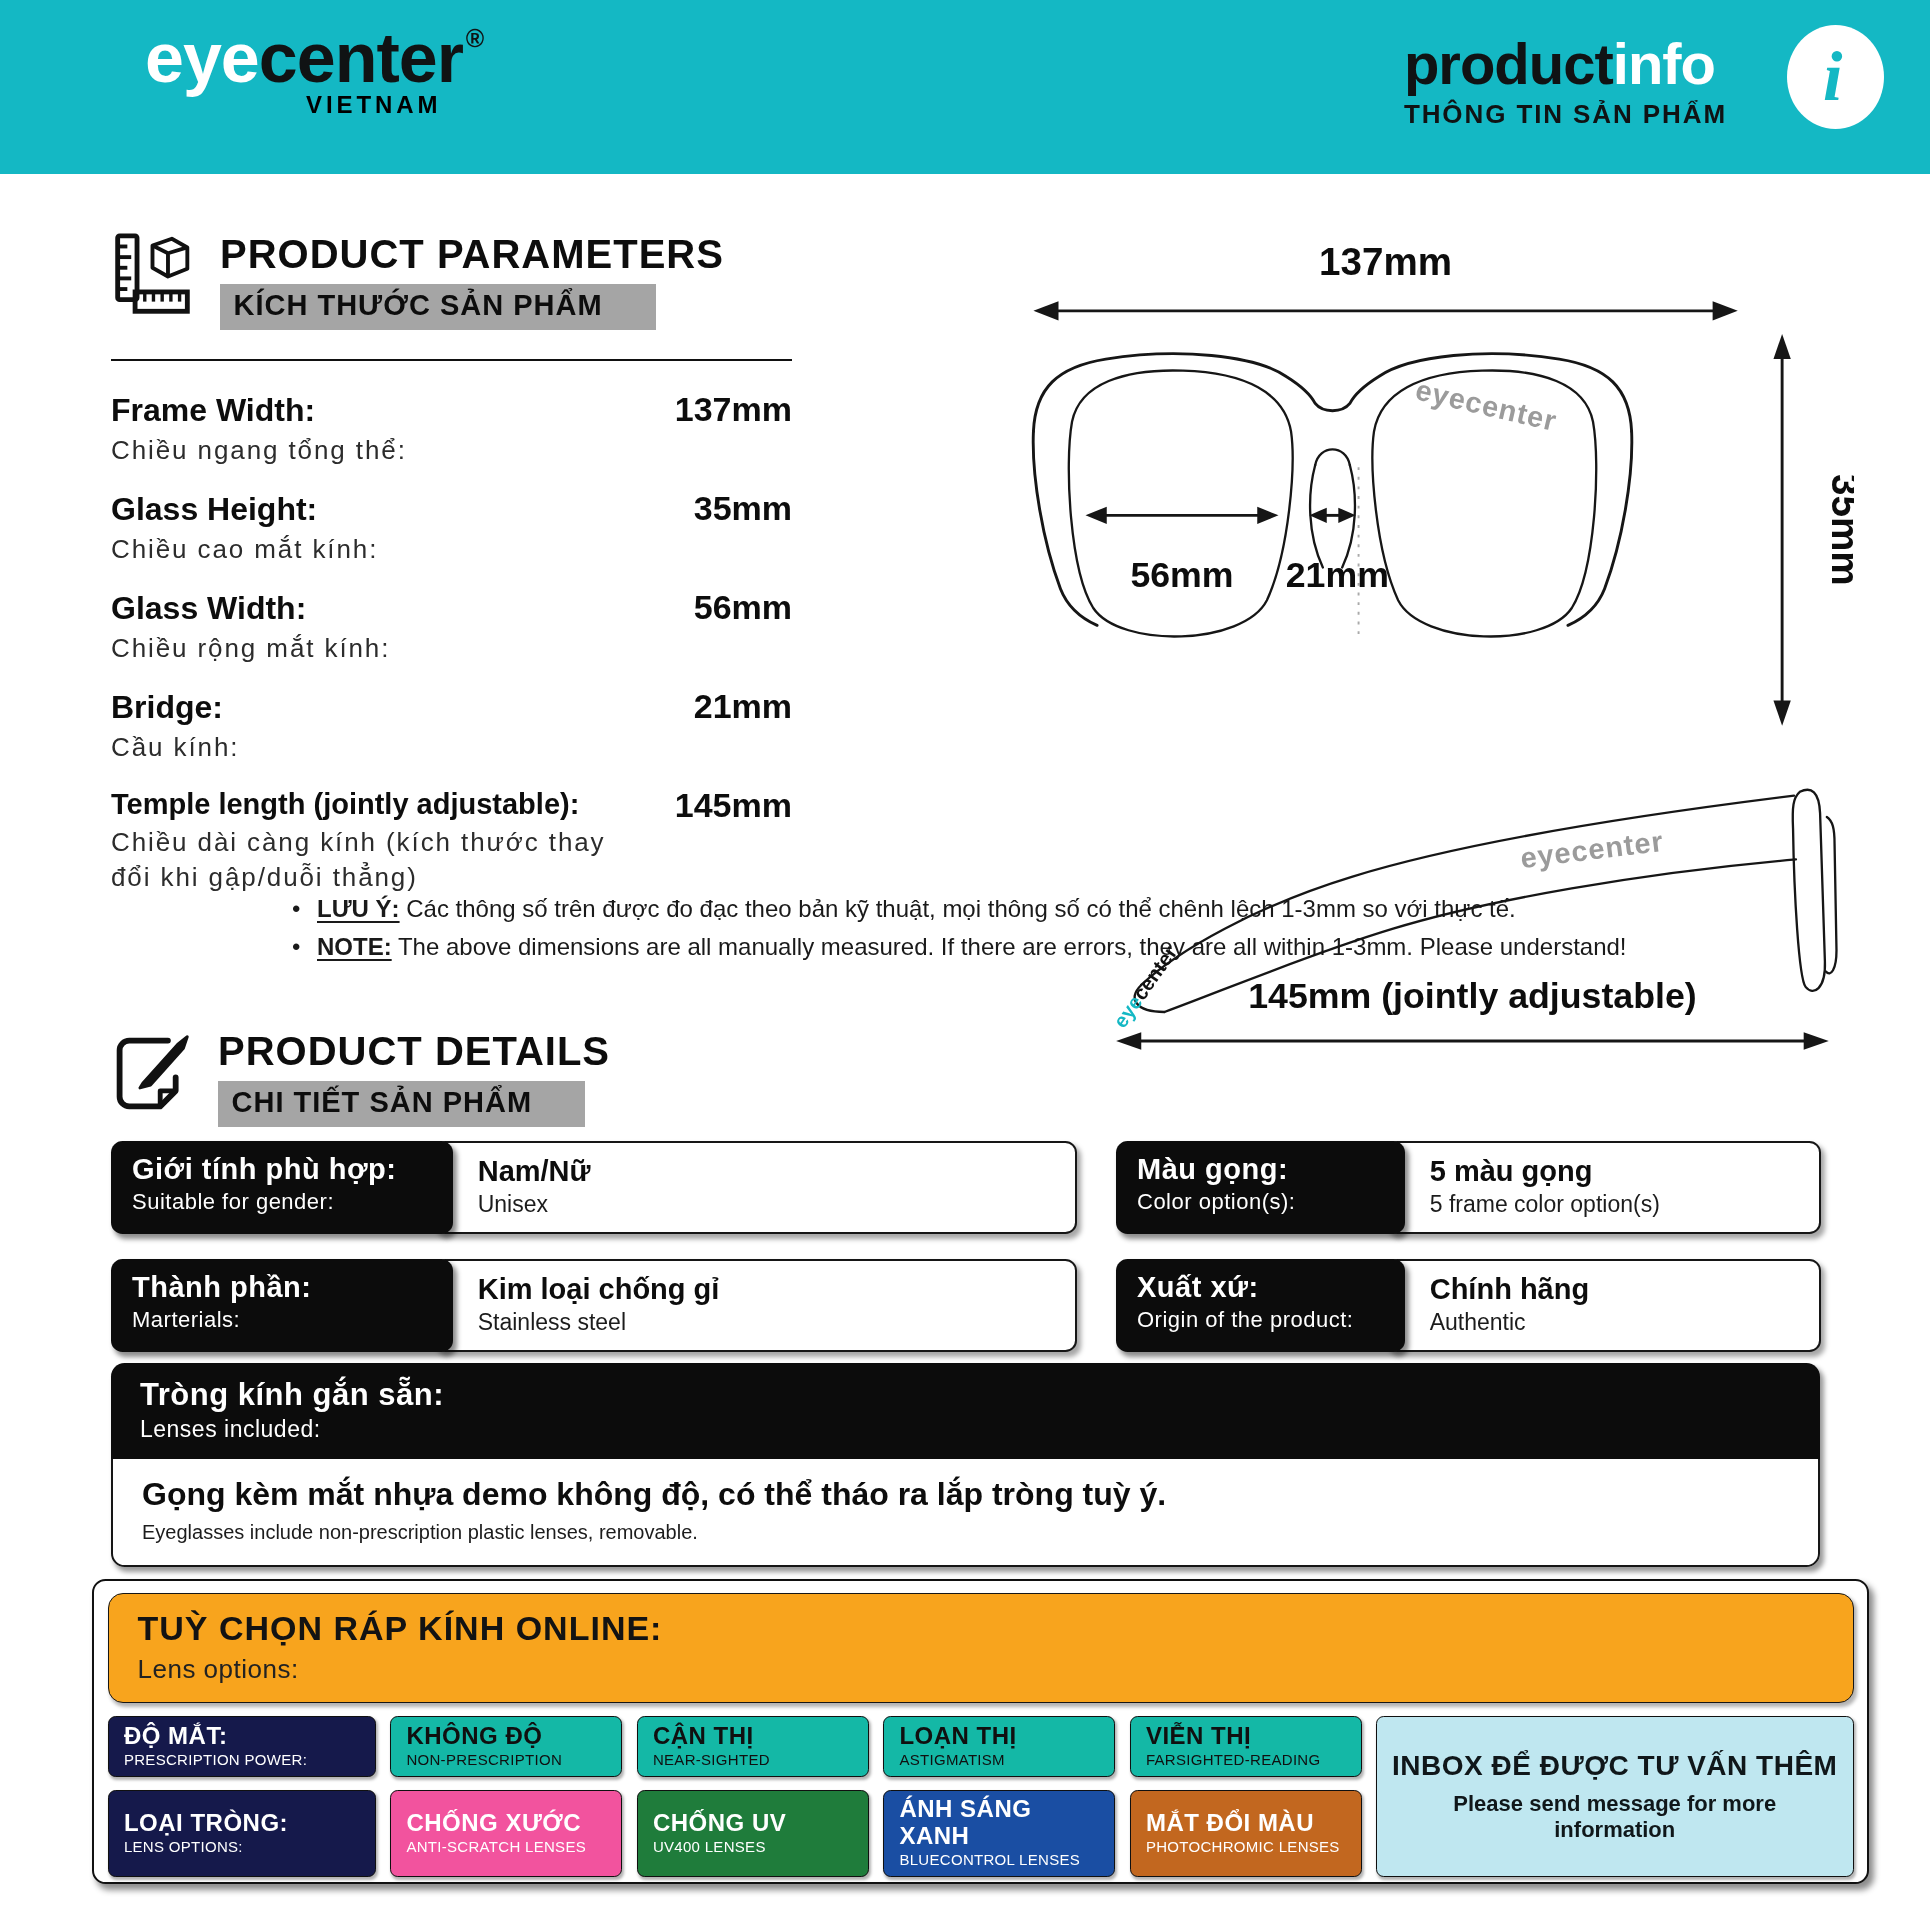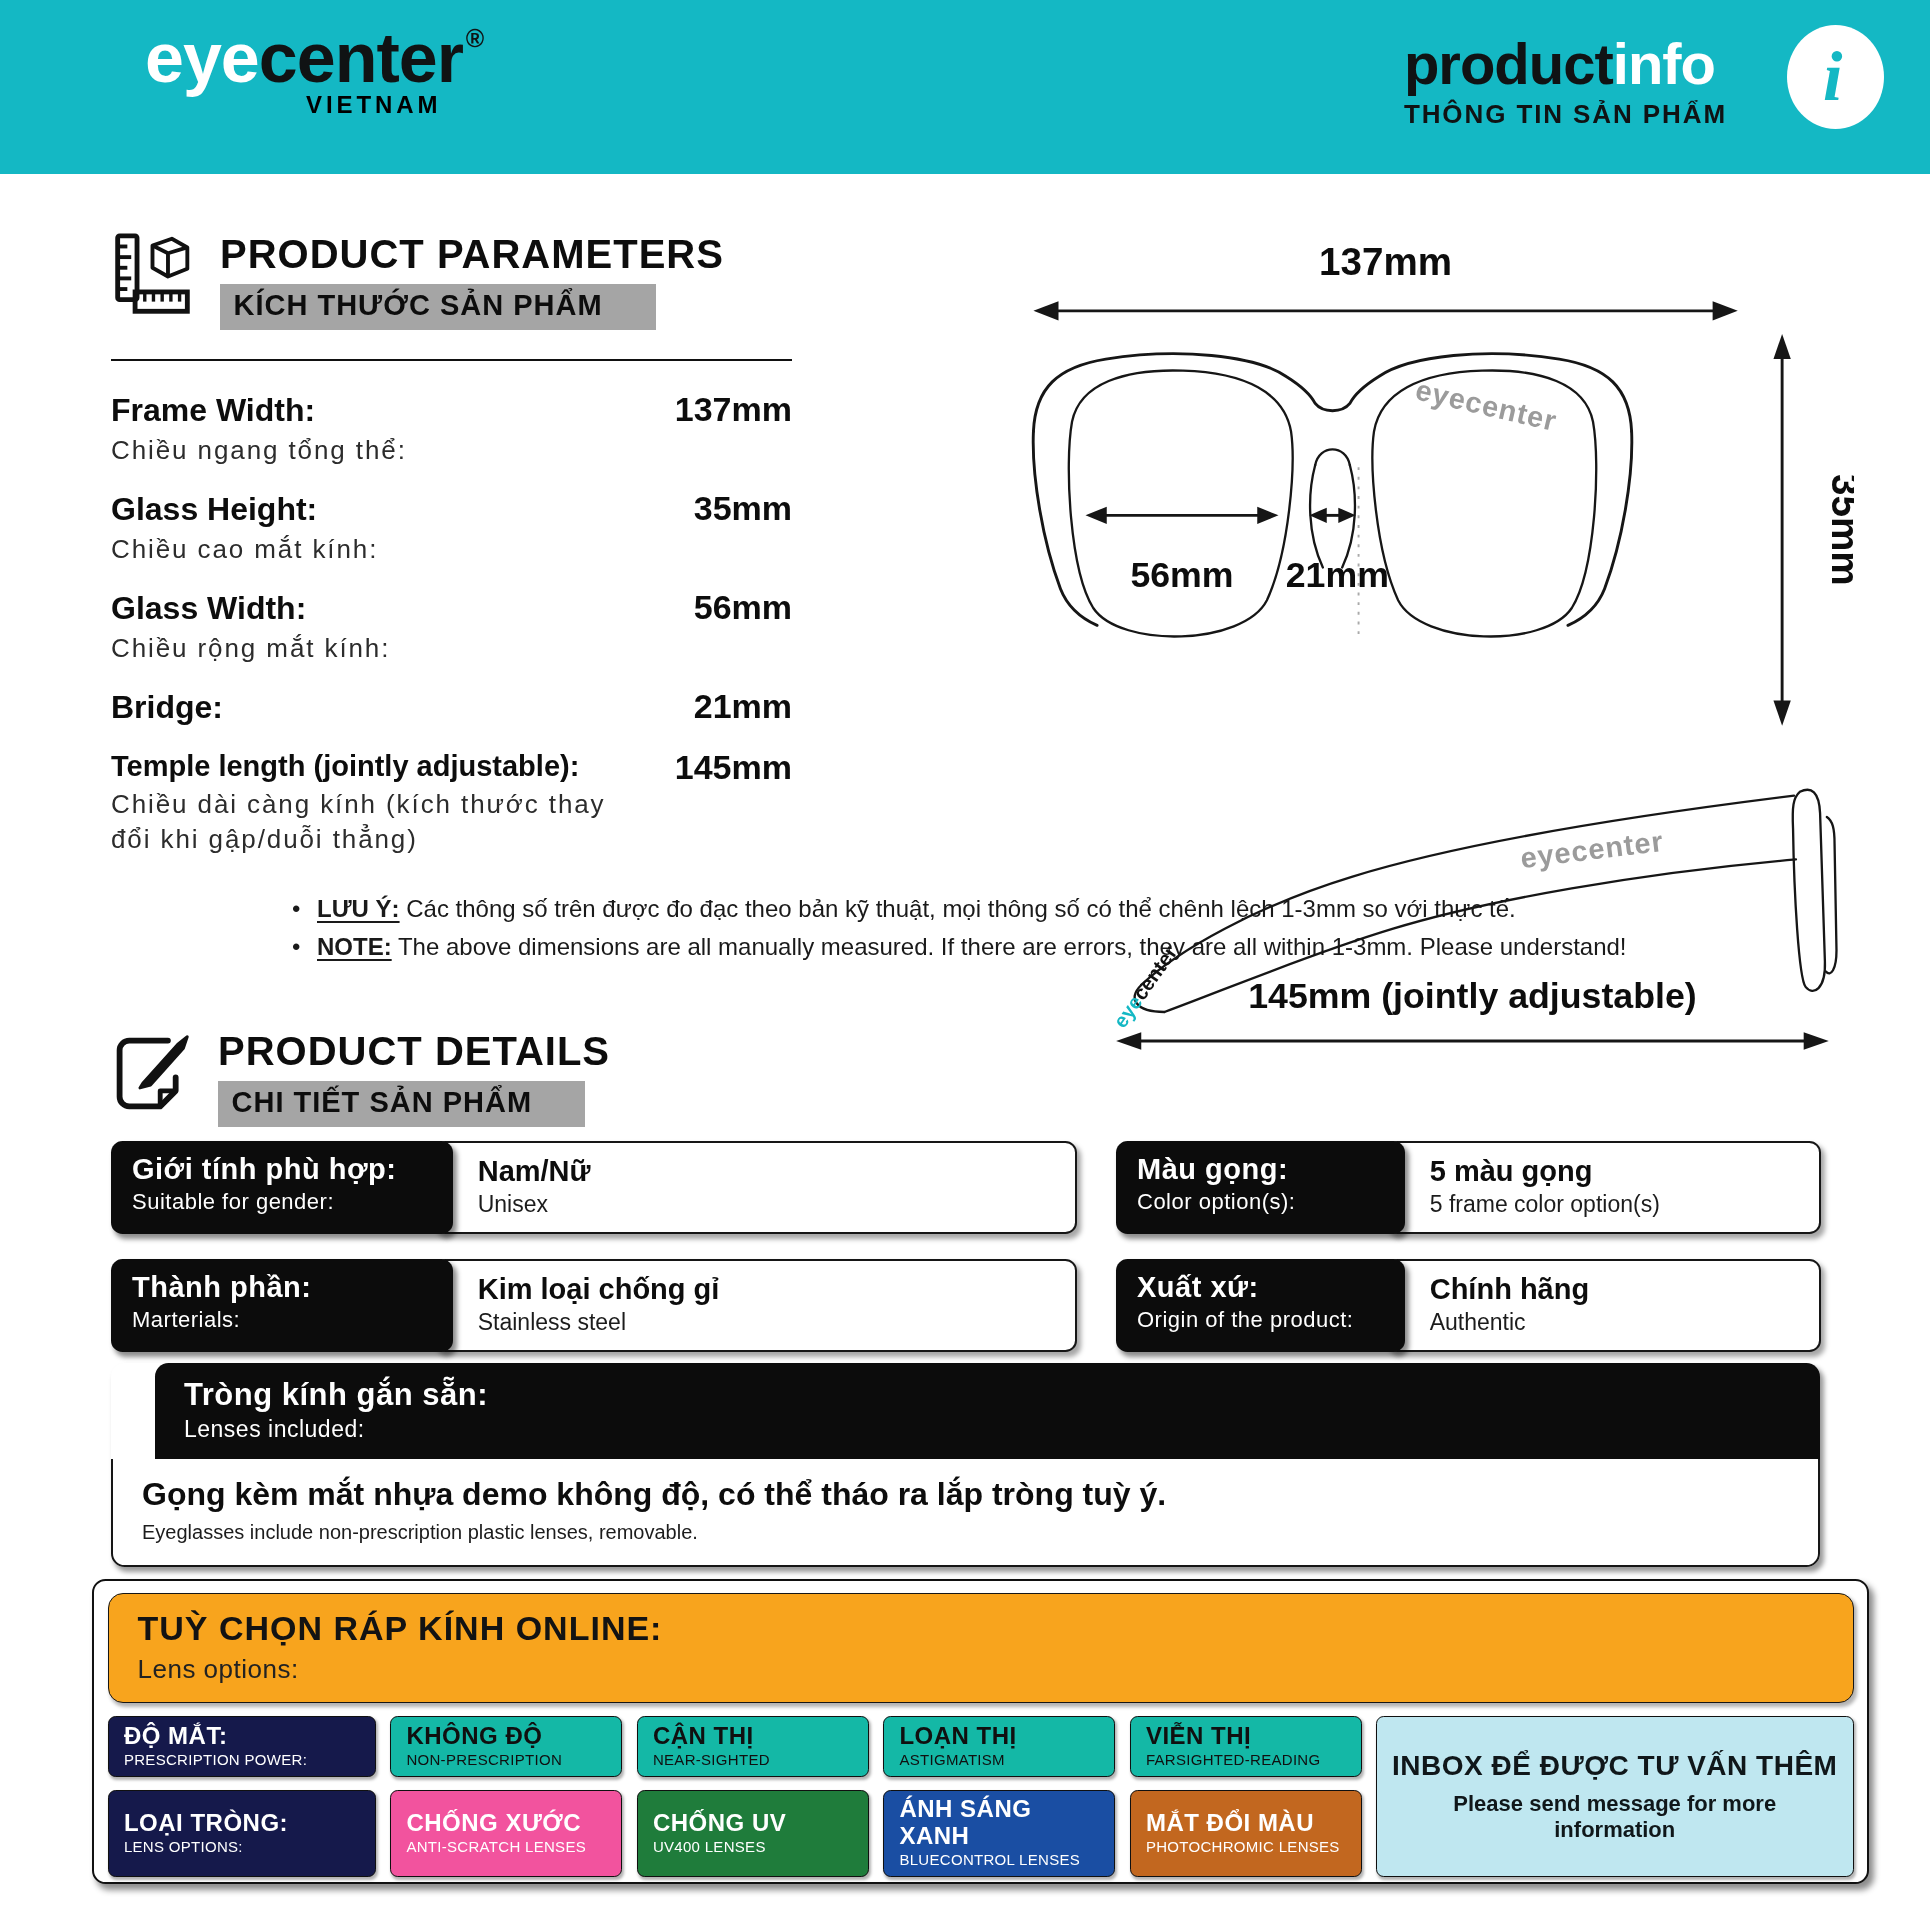--- a/index.html
+++ b/index.html
@@ -57,21 +57,21 @@
   .dlabel{position:relative;z-index:2;background:#0c0c0c;color:#fff;border-radius:11.6px;padding:11.6px 21px 13.5px;box-shadow:3.9px 4.8px 5.8px rgba(0,0,0,0.45);}
   .drow.wide .dlabel{flex:0 0 300px;}
   .drow.narrow .dlabel{flex:0 0 247px;}
   .dlv{font-size:29px;font-weight:bold;letter-spacing:0.5px;}
   .dle{font-size:22px;margin-top:3.9px;letter-spacing:0.5px;}
   .dvalue{flex:1;background:#fff;border:2.9px solid #161616;border-radius:11.6px;margin-left:-19.3px;padding:11.6px 23px 13.5px 42px;box-shadow:3.9px 4.8px 5.8px rgba(0,0,0,0.35);}
   .dvv{font-size:29px;font-weight:bold;}
   .dve{font-size:23px;color:#1c1c1c;margin-top:3.9px;}
 
   .lens-included{position:absolute;left:111px;top:1363px;width:1709px;border-radius:13.5px;box-shadow:3.9px 4.8px 5.8px rgba(0,0,0,0.4);}
-  .li-head{background:#0c0c0c;color:#fff;border-radius:13.5px 13.5px 0 0;padding:13.5px 29px 15.4px;margin-left:44px;}
+  .li-head{background:#0c0c0c;color:#fff;border-radius:13.5px 13.5px 0 0;padding:13.5px 29px 15.4px;}
   .li-hv{font-size:31px;font-weight:bold;letter-spacing:0.5px;}
   .li-he{font-size:23px;margin-top:3.9px;letter-spacing:0.5px;}
   .li-body{background:#fff;border:2.9px solid #161616;border-top:none;border-radius:0 0 13.5px 13.5px;padding:17.4px 29px 21px;}
   .li-bv{font-size:32px;font-weight:bold;}
   .li-be{font-size:20px;color:#1c1c1c;margin-top:7.7px;}
 
   
   .options-box{position:absolute;left:92px;top:1579px;width:1746px;background:#fff;border:2.9px solid #111;border-radius:13.5px;box-shadow:4.8px 5.8px 6.8px rgba(0,0,0,0.45);padding:11.6px 13.5px 13.5px;}
   .opts-orange{background:#f8a41d;border:1.9px solid #161616;border-radius:15px;padding:15.4px 29px 17.4px;box-shadow:2.9px 3.9px 3.9px rgba(0,0,0,0.3);}
   .opts-ttl{font-size:34px;font-weight:bold;color:#131313;letter-spacing:1px;}
@@ -147,20 +147,21 @@
       <div class="pvi">Chiều cao mắt kính:</div>
       <div class="pval">35mm</div>
     </div>
     <div class="prow">
       <div class="pen">Glass Width:</div>
       <div class="pvi">Chiều rộng mắt kính:</div>
       <div class="pval">56mm</div>
     </div>
     <div class="prow">
       <div class="pen">Bridge:</div>
+      <div class="pvi">Cầu kính:</div>
       <div class="pval">21mm</div>
     </div>
     <div class="prow temple">
       <div class="pen">Temple length (jointly adjustable):</div>
       <div class="pvi">Chiều dài càng kính (kích thước thay đổi khi gập/duỗi thẳng)</div>
       <div class="pval">145mm</div>
     </div>
   </div>
 
   <div class="notes">

